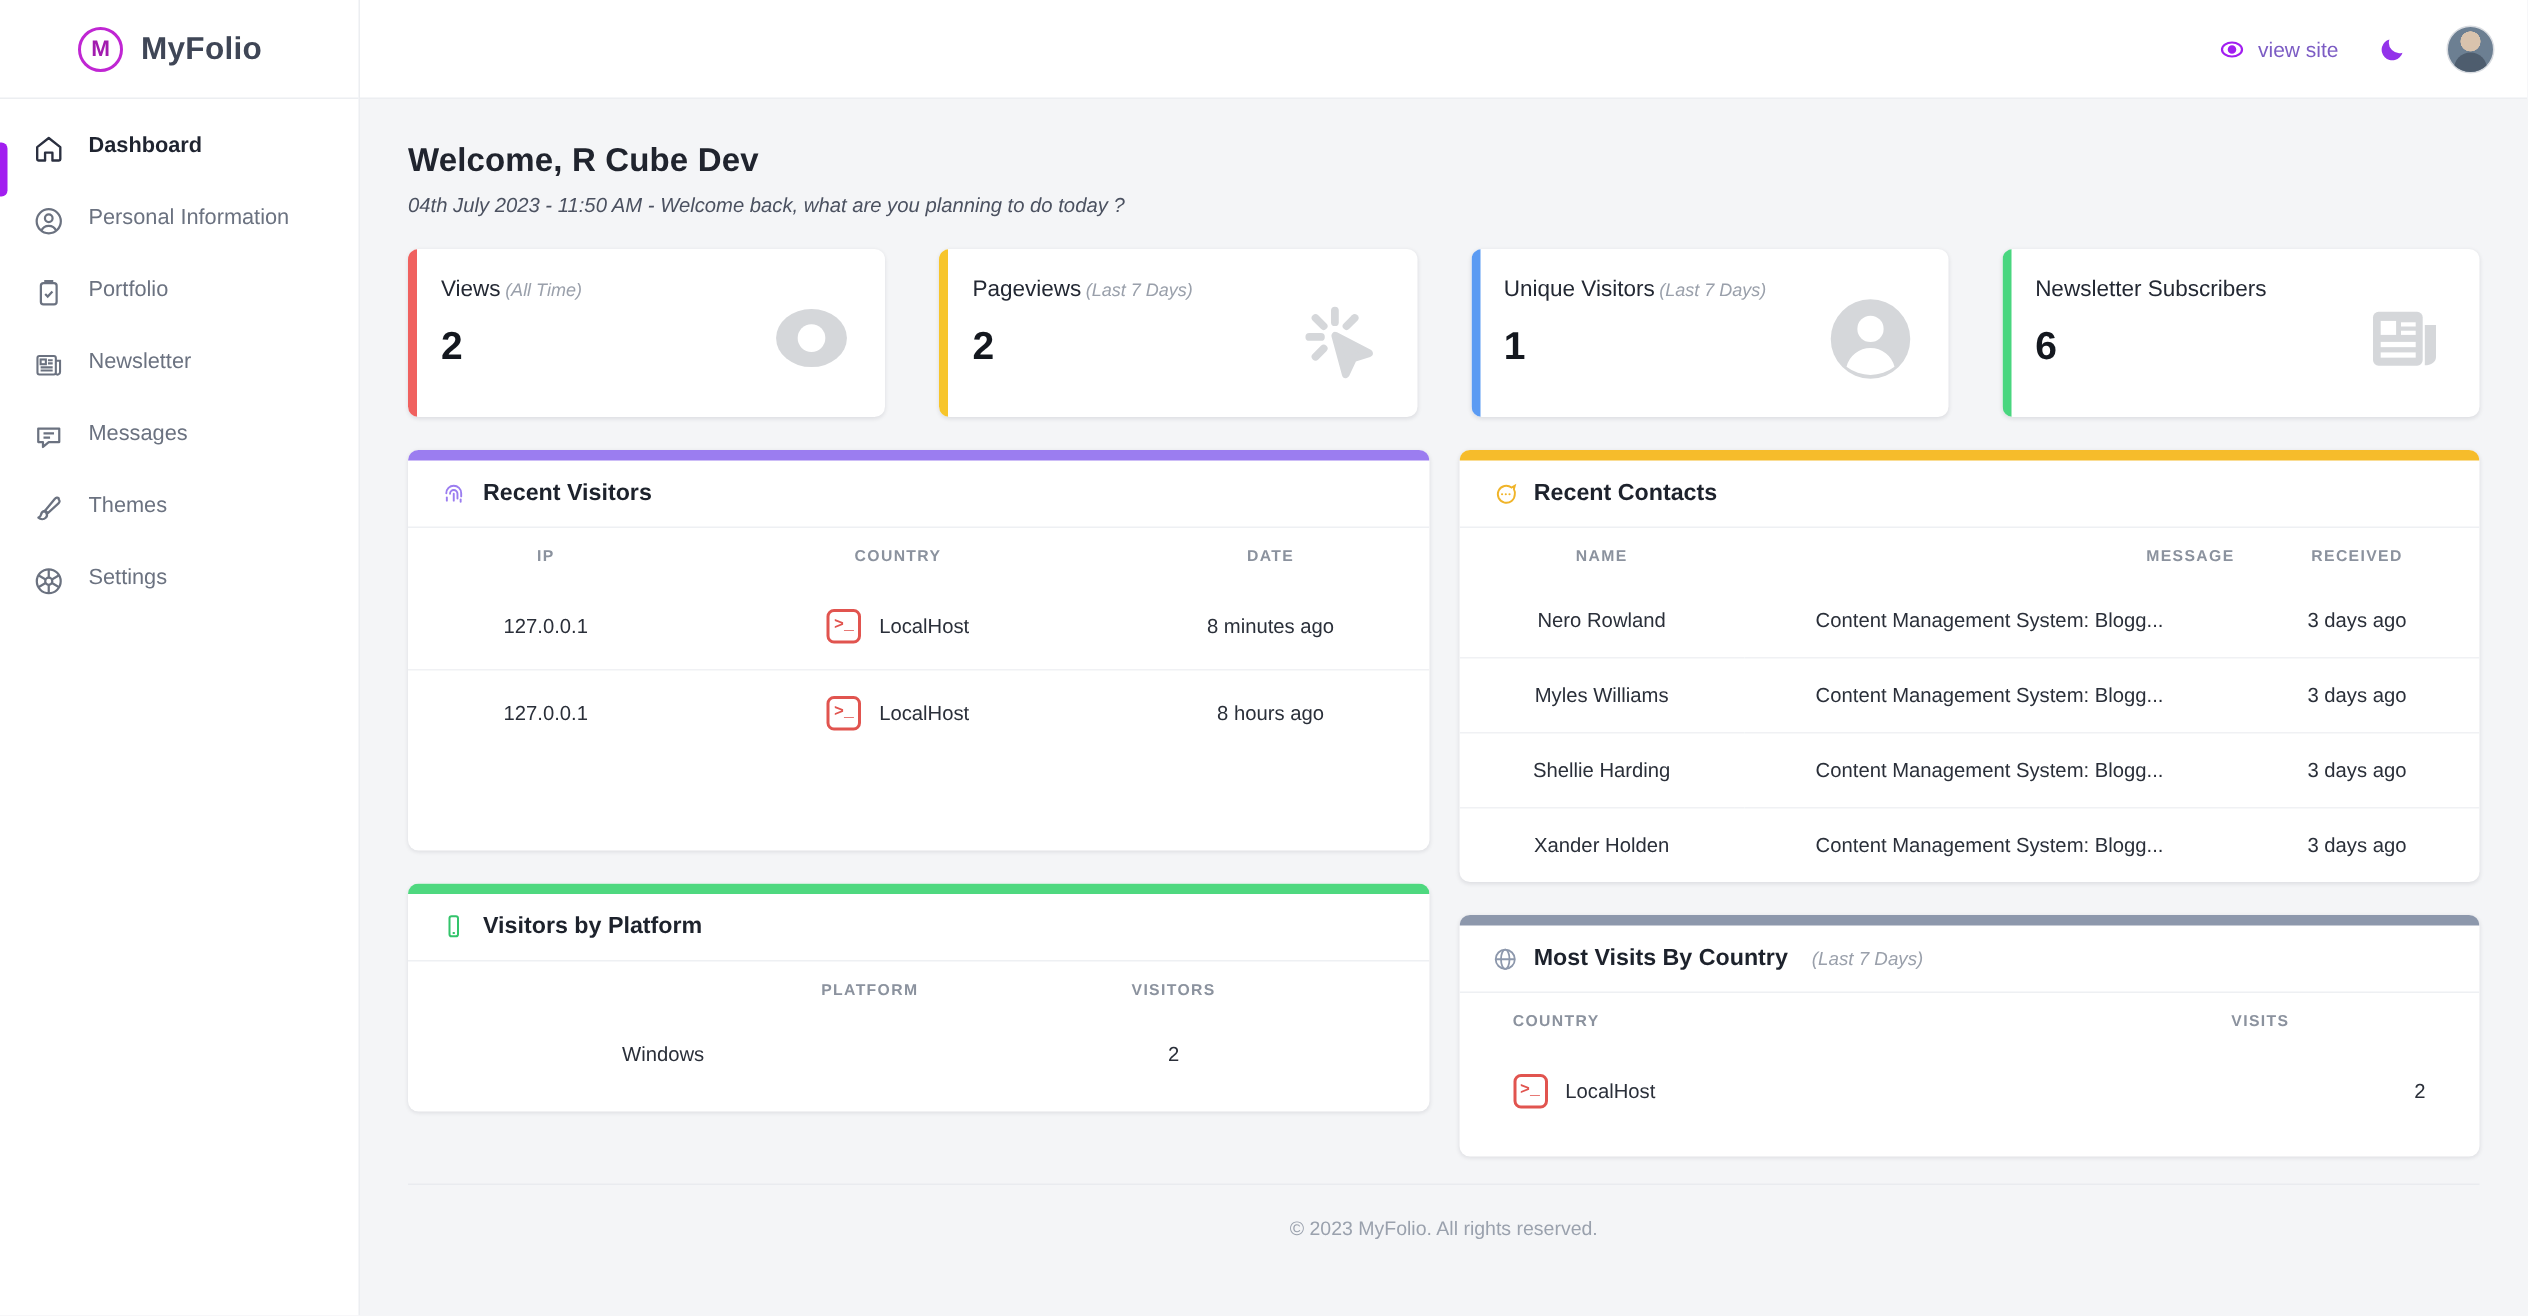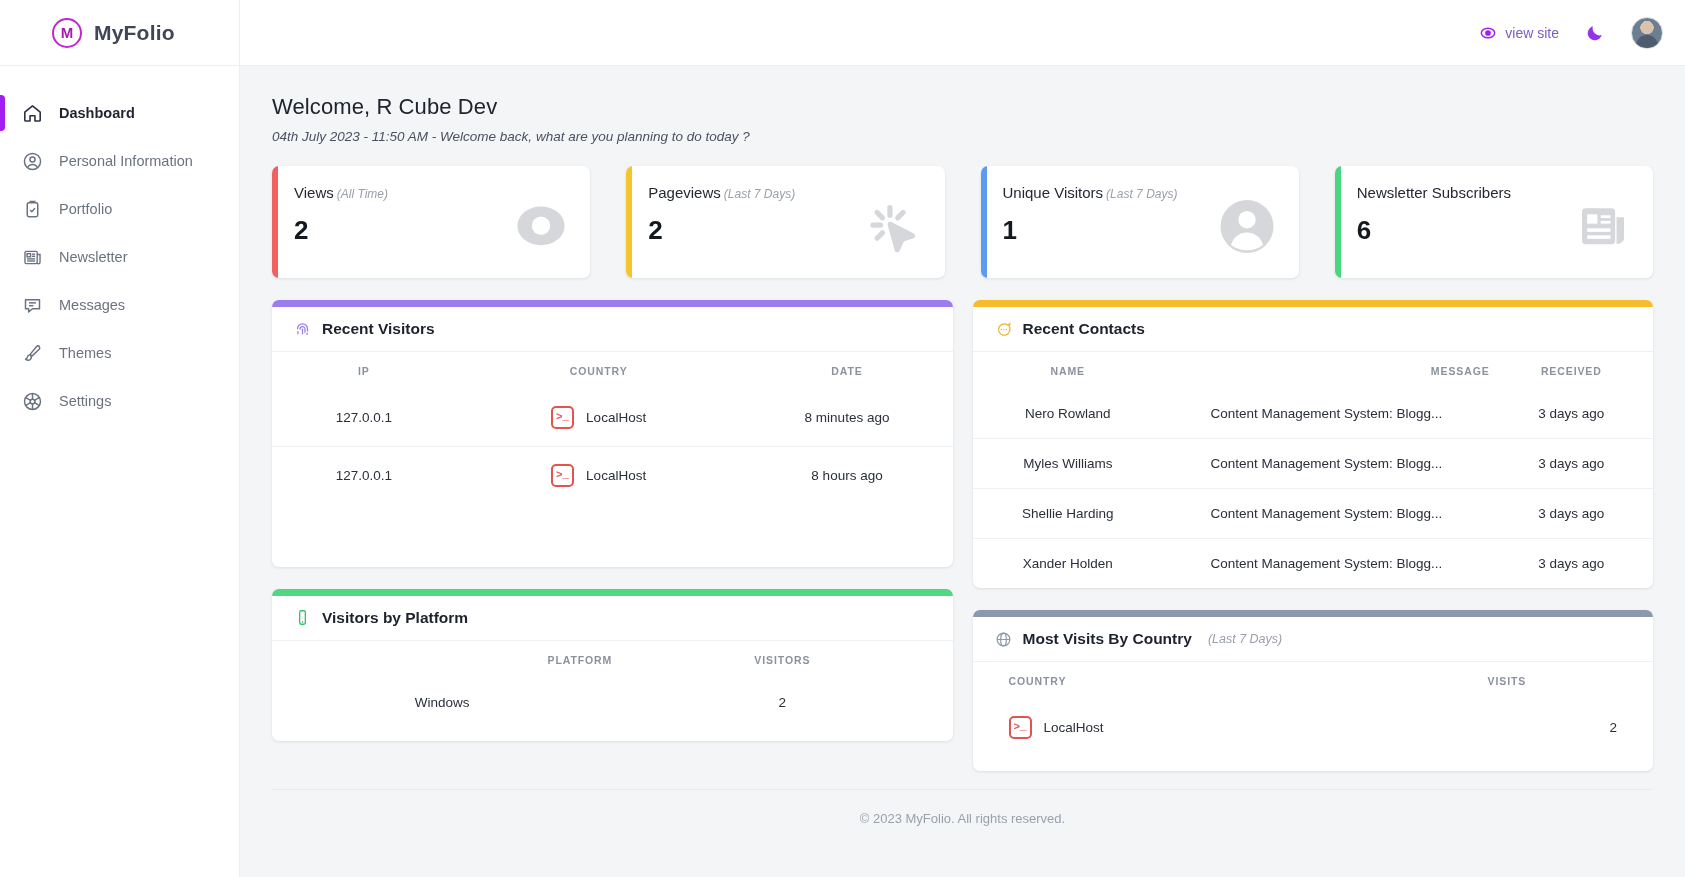--- a/index.html
+++ b/index.html
@@ -30,21 +30,21 @@
     border: 2px solid #c026d3;
     display: flex; align-items: center; justify-content: center;
     font-size: 15px; font-weight: 700; color: #a21caf;
     font-family: "Liberation Sans", sans-serif;
   }
   .brand-name {
     font-size: 21px; font-weight: 700; color: #3f4656; letter-spacing: .2px;
   }
   .nav { padding-top: 23px; }
   .nav-item {
-    display: flex; align-items: center; gap: 16px;
+    display: flex; align-items: flex-start; gap: 16px;
     height: 48px; padding-left: 22px;
     color: #6b7280; font-size: 14.5px;
     position: relative; cursor: pointer;
   }
   .nav-item .nav-ico { width: 21px; height: 21px; display: block; color: #6b7280; }
   .nav-item.active { color: #1f2430; font-weight: 600; }
   .nav-item.active .nav-ico { color: #2b3040; }
   .nav-item.active::before {
     content: ""; position: absolute; left: 0; top: 6px;
     width: 5px; height: 36px; border-radius: 0 4px 4px 0;
@@ -66,21 +66,21 @@
     width: 32px; height: 32px; border-radius: 50%;
     background: radial-gradient(circle at 50% 32%, #d9c3ad 0 26%, #6c7f92 27% 100%);
     border: 1px solid #d8dbe0; overflow: hidden; position: relative; cursor: pointer;
   }
   .avatar::after{
     content:""; position:absolute; left:50%; top:58%; transform:translateX(-50%);
     width:22px; height:18px; border-radius:11px 11px 0 0; background:#4e5d6e;
   }
 
   .content { flex: 1; padding: 28px 32px 0 32px; overflow: hidden; }
-  .welcome-title { font-size: 22px; font-weight: 400; color: #20242e; letter-spacing:.1px;}
+  .welcome-title { font-size: 22px; font-weight: 700; color: #20242e; letter-spacing:.1px;}
   .welcome-sub { font-size: 13.5px; font-style: italic; color: #4b5160; margin-top: 9px; }
 
   
   .stats { display: flex; gap: 36px; margin-top: 22px; }
   .stat {
     flex: 1; height: 112px; background: #fff; border-radius: 7px;
     box-shadow: 0 1px 3px rgba(16,24,40,.10);
     position: relative; overflow: hidden;
     padding: 18px 20px 0 22px;
   }

